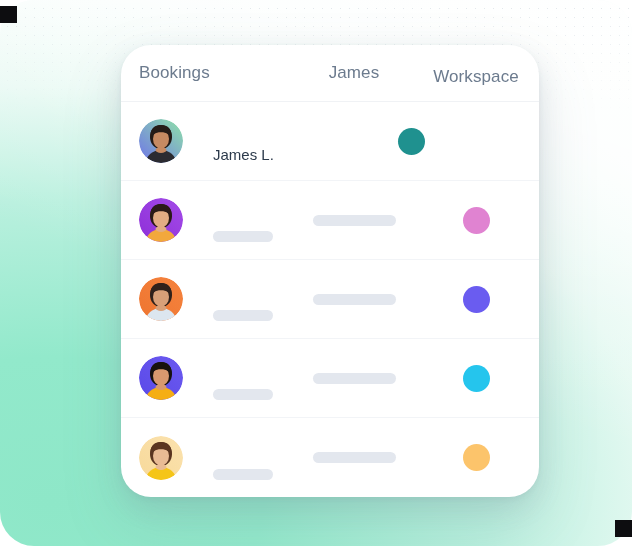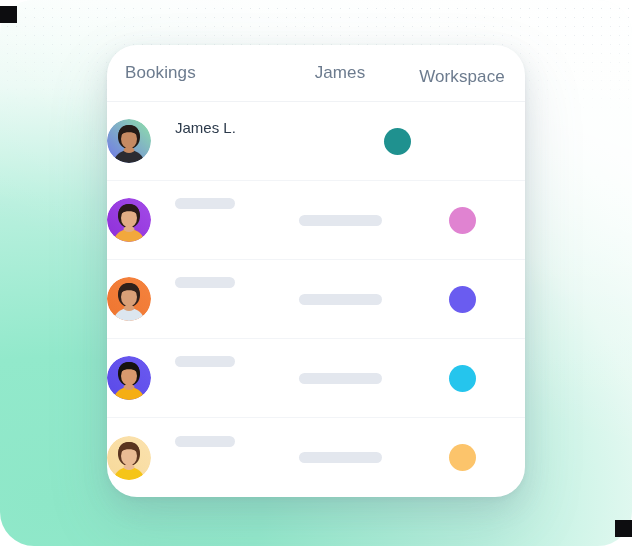--- a/index.html
+++ b/index.html
@@ -34,21 +34,21 @@
             mask-image:linear-gradient(#000 0%, rgba(0,0,0,.55) 40%, rgba(0,0,0,0) 100%);
   }
   
   .corner { position:absolute; width:17px; height:17px; background:#0d0d10; }
   .corner.tl { left:0; top:6px; }
   .corner.br { right:0; bottom:9px; }
 
   
   #card {
     position:absolute;
-    left:107px; top:45px;
+    left:121px; top:45px;
     width:418px; height:452px;
     background:#ffffff;
     border-radius:30px;
     box-shadow:
       0 2px 5px rgba(120,134,150,.10),
       0 10px 26px rgba(120,134,150,.16),
       0 26px 60px rgba(110,126,145,.18);
     overflow:hidden;
     display:flex;
     flex-direction:column;
@@ -72,21 +72,21 @@
   
   .row {
     display:flex;
     align-items:center;
     height:79px;
     flex:0 0 79px;
     border-bottom:1px solid #F2F4F7;
   }
   .row:last-child { border-bottom:none; }
 
-  .cell-bookings { width:168px; display:flex; align-items:flex-start; gap:24px; }
+  .cell-bookings { width:168px; padding-left:18px; display:flex; align-items:flex-end; gap:30px; }
   .cell-hour     { width:130px; text-align:center; display:flex; justify-content:center; }
   .cell-space    { flex:1; display:flex; justify-content:center; padding-right:6px; }
 
   .avatar {
     width:44px; height:44px;
     border-radius:50%;
     flex:0 0 44px;
     overflow:hidden;
     position:relative;
   }

